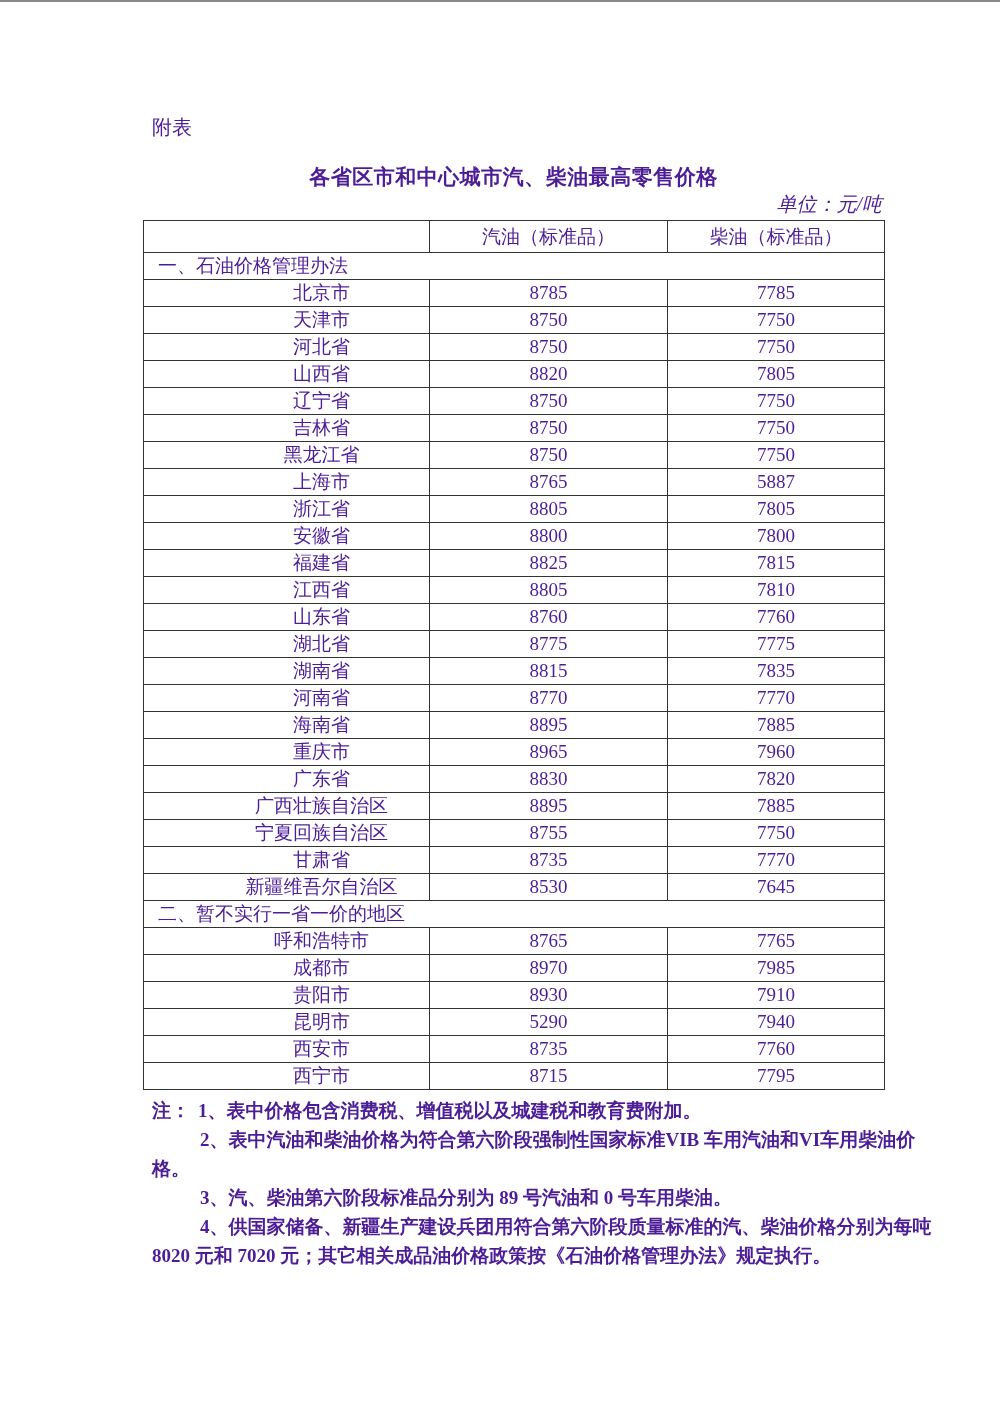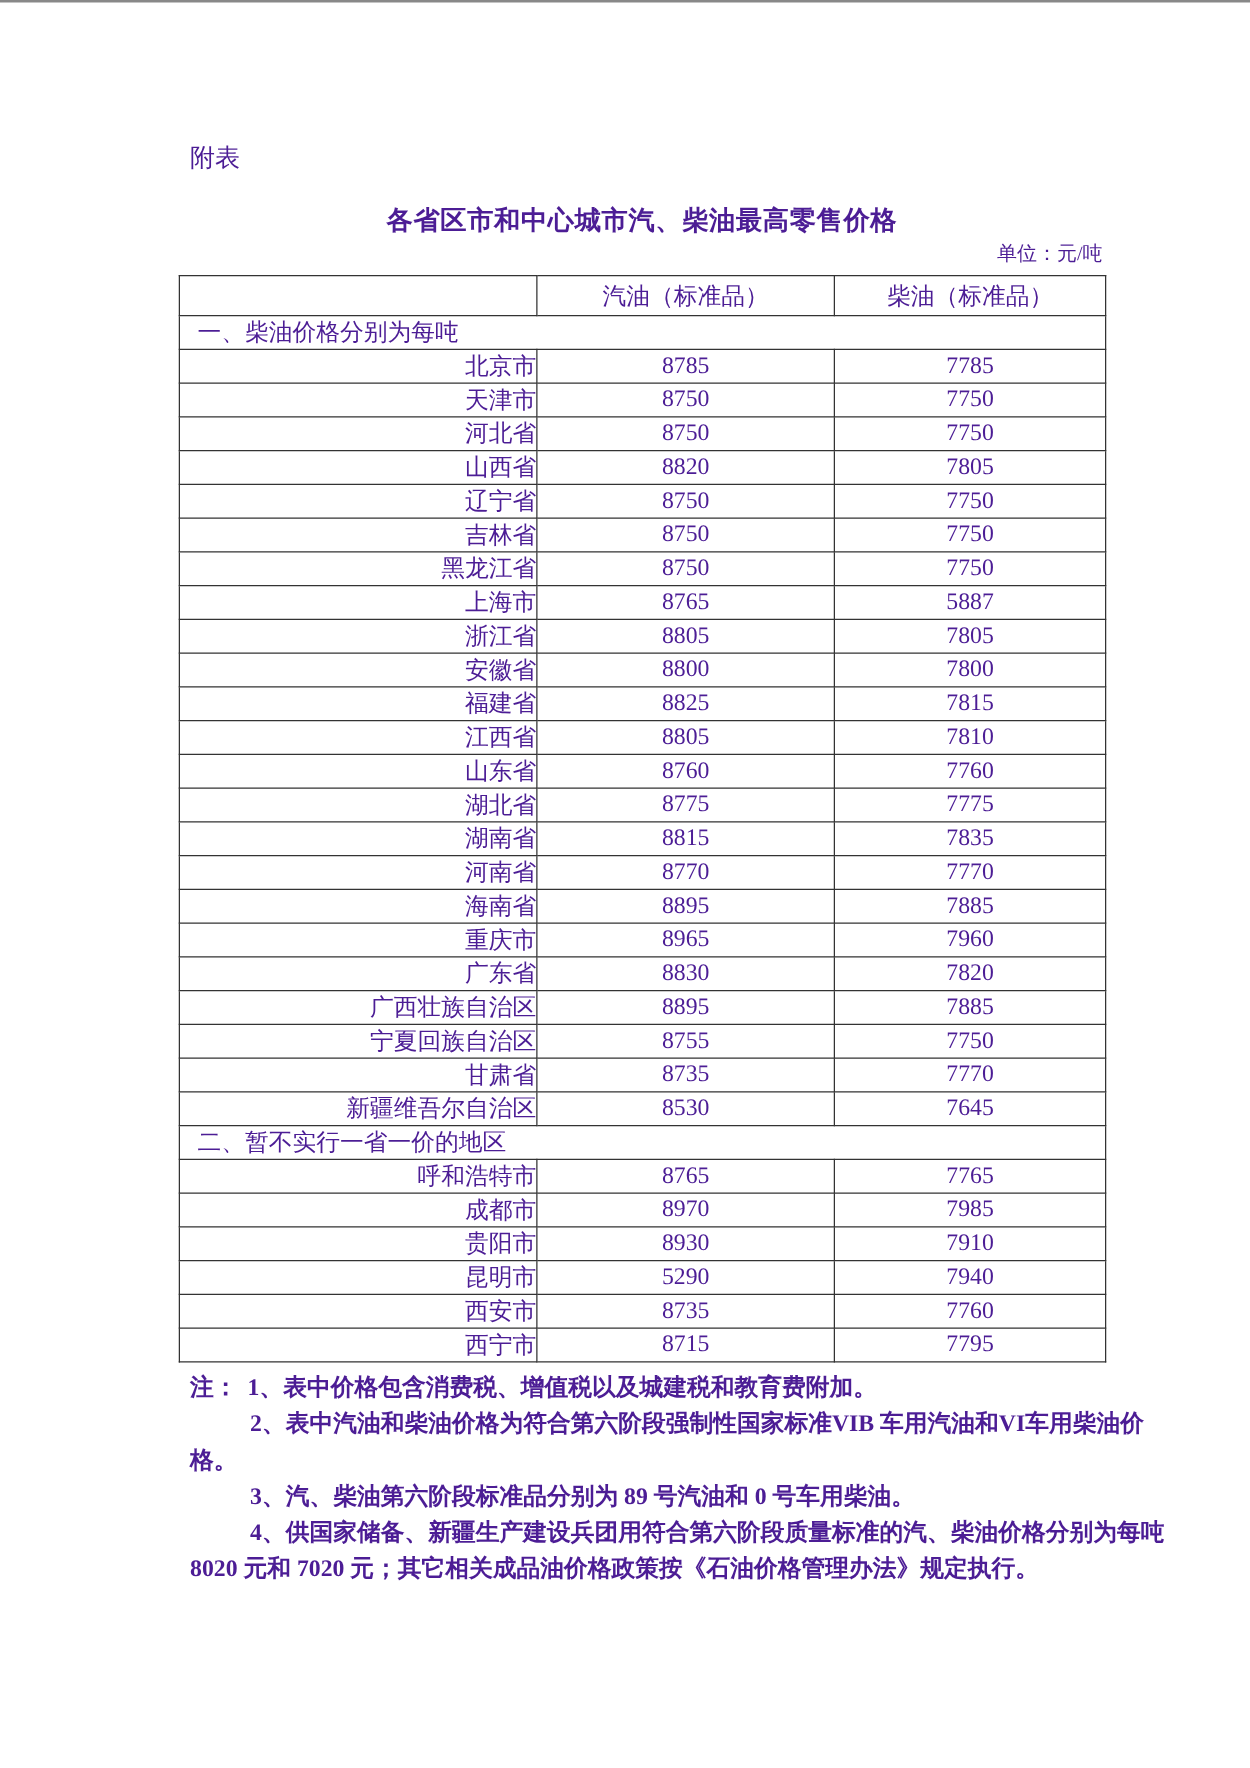--- a/index.html
+++ b/index.html
@@ -28,23 +28,24 @@
     margin-top:22px;
     text-align:center;
     font-family:"Liberation Sans","DejaVu Sans",sans-serif;
     font-weight:700;
     font-size:21px;
     line-height:30px;
     letter-spacing:0.5px;
   }
   .unit-label {
     text-align:right;
-    font-size:16px;
+    font-size:20px;
     line-height:24px;
     padding-right:2px;
+    font-style:italic;
   }
   table.price-table {
     margin-top:4px;
     width:741px;
     border-collapse:collapse;
     table-layout:fixed;
   }
   .price-table th, .price-table td {
     border:1px solid #333;
     font-size:19px;
@@ -54,21 +55,21 @@
     overflow:hidden;
     white-space:nowrap;
   }
   .price-table th { height:32px; text-align:center; }
   .price-table tr.section-row td {
     height:23px;
     text-align:left;
     padding-left:14px;
   }
   .price-table tr.data-row td { height:26px; }
-  .price-table td.region-cell { text-align:right; padding-left:70px; }
+  .price-table td.region-cell { text-align:center; padding-left:70px; }
   .price-table td.num-cell { text-align:center; }
   .notes {
     margin-top:6px;
     margin-left:9px;
     font-size:19px;
     line-height:29px;
   }
   .note-line { white-space:nowrap;font-weight:bold; }
   .note-line.indent { padding-left:48px; }
   .note-first { margin-left:8px; }
@@ -93,21 +94,21 @@
       </colgroup>
       <thead>
         <tr>
           <th></th>
           <th>汽油（标准品）</th>
           <th>柴油（标准品）</th>
         </tr>
       </thead>
       <tbody>
           <tr class="section-row">
-            <td colspan="3">一、柴油价格分别为每吨</td>
+            <td colspan="3">一、石油价格管理办法</td>
           </tr>
           <tr class="data-row">
             <td class="region-cell">北京市</td>
             <td class="num-cell">8785</td>
             <td class="num-cell">7785</td>
           </tr>
           <tr class="data-row">
             <td class="region-cell">天津市</td>
             <td class="num-cell">8750</td>
             <td class="num-cell">7750</td>

